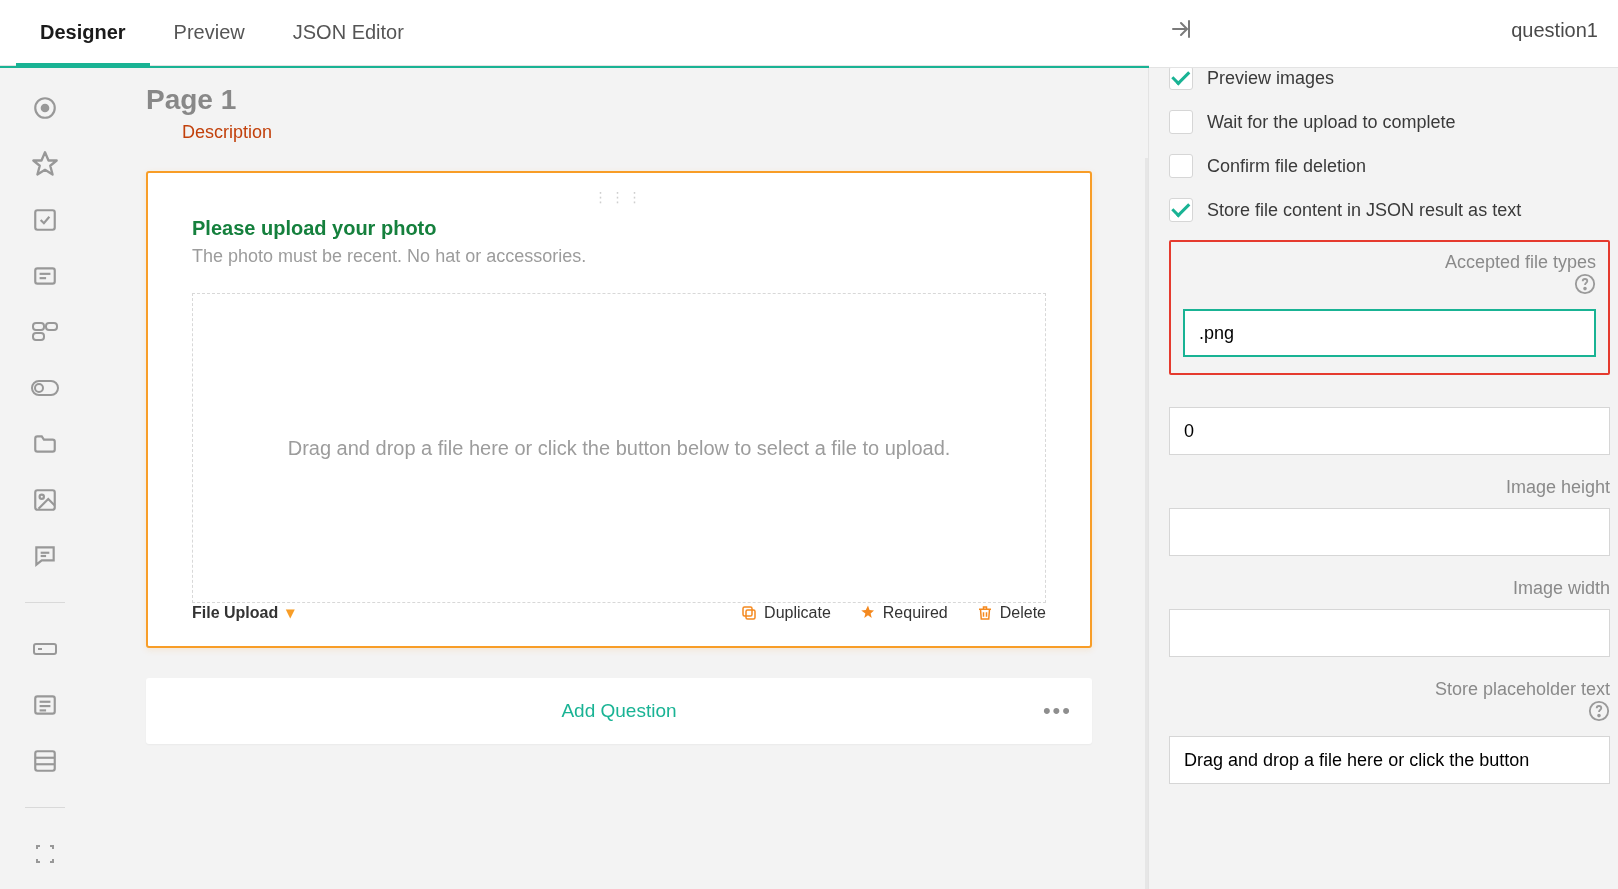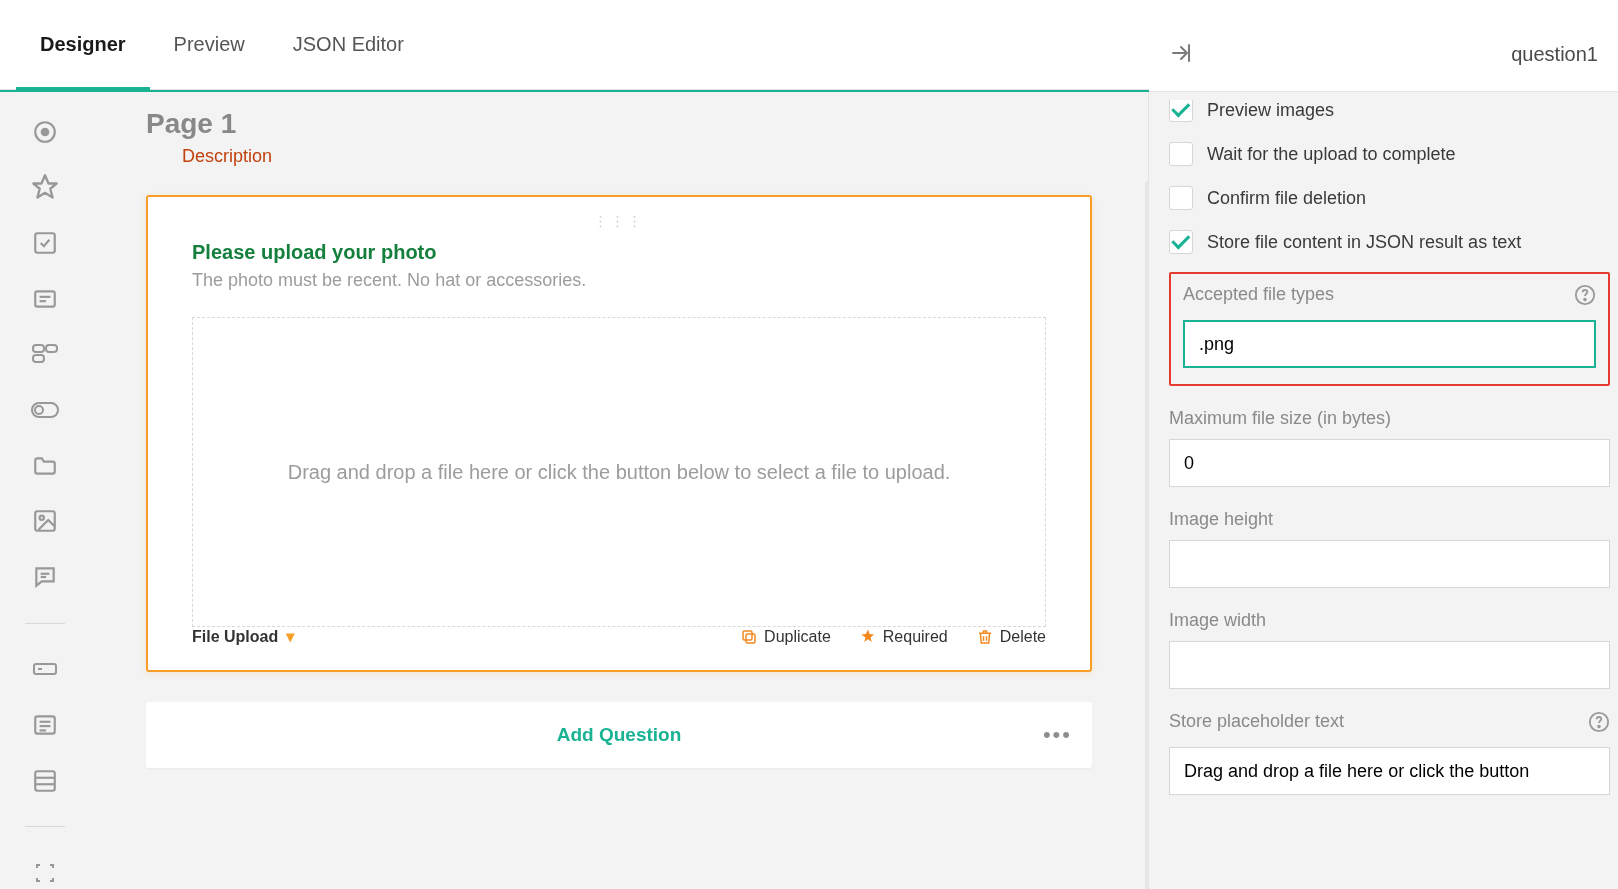--- a/index.html
+++ b/index.html
@@ -2,21 +2,21 @@
 <html><head>
 <meta charset="utf-8">
 <style>
   * { box-sizing: border-box; margin: 0; padding: 0; }
   html, body { height: 100%; font-family: "Segoe UI", Arial, sans-serif; color:#1a1a1a; }
   body { display:flex; flex-direction:column; }
 
   
   .topbar {
     display:flex; align-items:center;
-    height:90px; border-bottom:1px solid #e3e3e3;
+    height:66px; border-bottom:1px solid #e3e3e3;
     padding: 0 0 0 0;
   }
   .topbar-tabs { display:flex; height:100%; padding-left:16px; }
   .topbar-tab {
     display:flex; align-items:center; padding: 0 24px; height:100%;
     font-size:20px; color:#555; cursor:pointer; position:relative;
   }
   .topbar-tab.active { color:#1a1a1a; font-weight:600; }
   .topbar-tab.active::after {
     content:""; position:absolute; left:0; right:0; bottom:-1px; height:3px;
@@ -62,29 +62,29 @@
   .q-action svg { width:18px; height:18px; }
   .q-action.orange svg { color:#f4891f;}
   .q-action.orange .lbl { color:#333; }
   .q-action .lbl {font-weight:500;}
 
   .add-question-bar {
     margin-top:30px; background:#fff; border-radius:3px; height:66px;
     display:flex; align-items:center; justify-content:center; position:relative;
     box-shadow:0 1px 2px rgba(0,0,0,0.04);
   }
-  .add-question-bar .label { color:#19b394; font-weight:700; font-size:19px; cursor:pointer;}
+  .add-question-bar .label { color:#19b394; font-weight:400; font-size:19px; cursor:pointer;}
   .add-question-bar .more { position:absolute; right:20px; color:#8e8e8e; font-size:22px; letter-spacing:2px; cursor:pointer;}
 
   .canvas-scroll-edge { position:absolute; right:0; top:90px; bottom:0; width:3px; background:rgba(0,0,0,0.05);}
 
   
   .props {
     width:470px; min-width:470px; background:#f3f3f3; border-left:1px solid #e3e3e3;
-    display:flex; flex-direction:column;gap:8px;
+    display:flex; flex-direction:column;
   }
   .props-header {
     height:74px; margin-top:-74px; 
     background:#fff; border-bottom:1px solid #e3e3e3;
     display:flex; align-items:center; padding:0 20px;
   }
   .props-header .collapse-btn { color:#7a7a7a; cursor:pointer; }
   .props-header .title { flex:1; text-align:right; font-size:20px; color:#4a4a4a; }
   .props-body { flex:1; overflow:auto; padding: 0 8px 20px 20px;}
   .chk-row { display:flex; align-items:center; gap:14px; padding: 10px 0; }
@@ -94,21 +94,21 @@
   }
   .chk.checked::after {
     content:""; width:14px; height:7px; border-left:3px solid #19b394; border-bottom:3px solid #19b394;
     transform:rotate(-45deg) translate(1px,-2px);
   }
   .chk-label { font-size:18px; color:#3a3a3a;}
 
   .highlight-box { border:2px solid #e53a2e; padding:10px 12px 16px 12px; margin-top:8px; border-radius:2px;}
 
   .field { margin-top:22px;}
-  .field-label-row { display:flex; align-items:flex-start; justify-content:space-between;}
+  .field-label-row { display:flex; align-items:flex-end; justify-content:space-between;flex-direction:column;}
   .field-label { font-size:18px; color:#8a8a8a;}
   .help-icon { color:#9a9a9a; cursor:pointer;}
   .field-input {
     width:100%; height:48px; background:#fff; border:1px solid #d6d6d6;
     font-size:18px; padding: 0 14px; margin-top:10px; outline:none;
   }
   .field-input.focused { border:2px solid #19b394;}
   .field-input::placeholder { color:#bdbdbd;}
   @keyframes blink { 50% { border-color:transparent; } }
 </style>
@@ -333,23 +333,20 @@
                   <path d="M9.5 9a2.5 2.5 0 115 0c0 1.5-2.5 2-2.5 4"></path>
                   <circle cx="12" cy="17" r="1" fill="currentColor"></circle>
                 </svg>
             </span>
           </div>
           <input class="field-input focused" value=".png" style="">
         </div>
       </div>
 
       <div class="field">
-        <div class="field-label-row">
-          <span class="field-label">Maximum file size (in bytes)</span>
-        </div>
         <input class="field-input" value="0" style="">
       </div>
 
       <div class="field">
         <div class="field-label-row">
           <span class="field-label">Image height</span>
         </div>
         <input class="field-input" value="" style="">
       </div>
 

